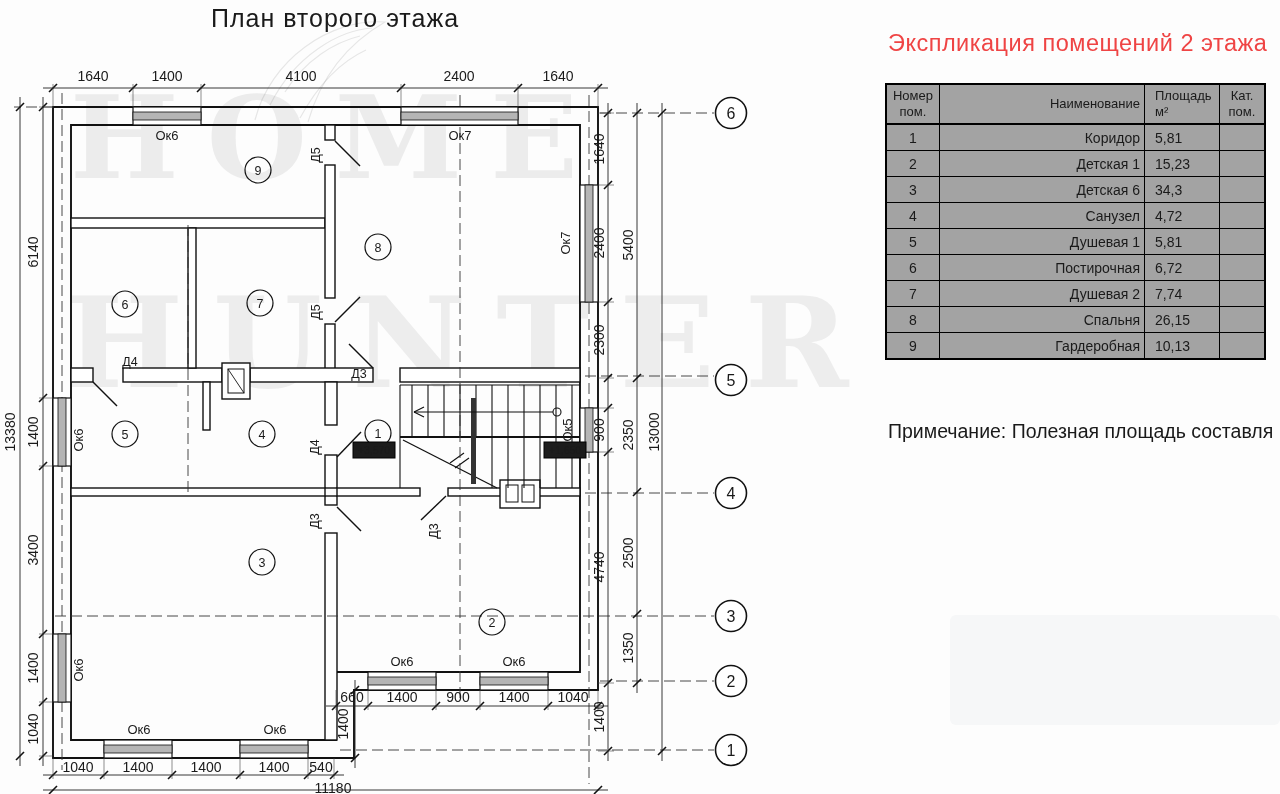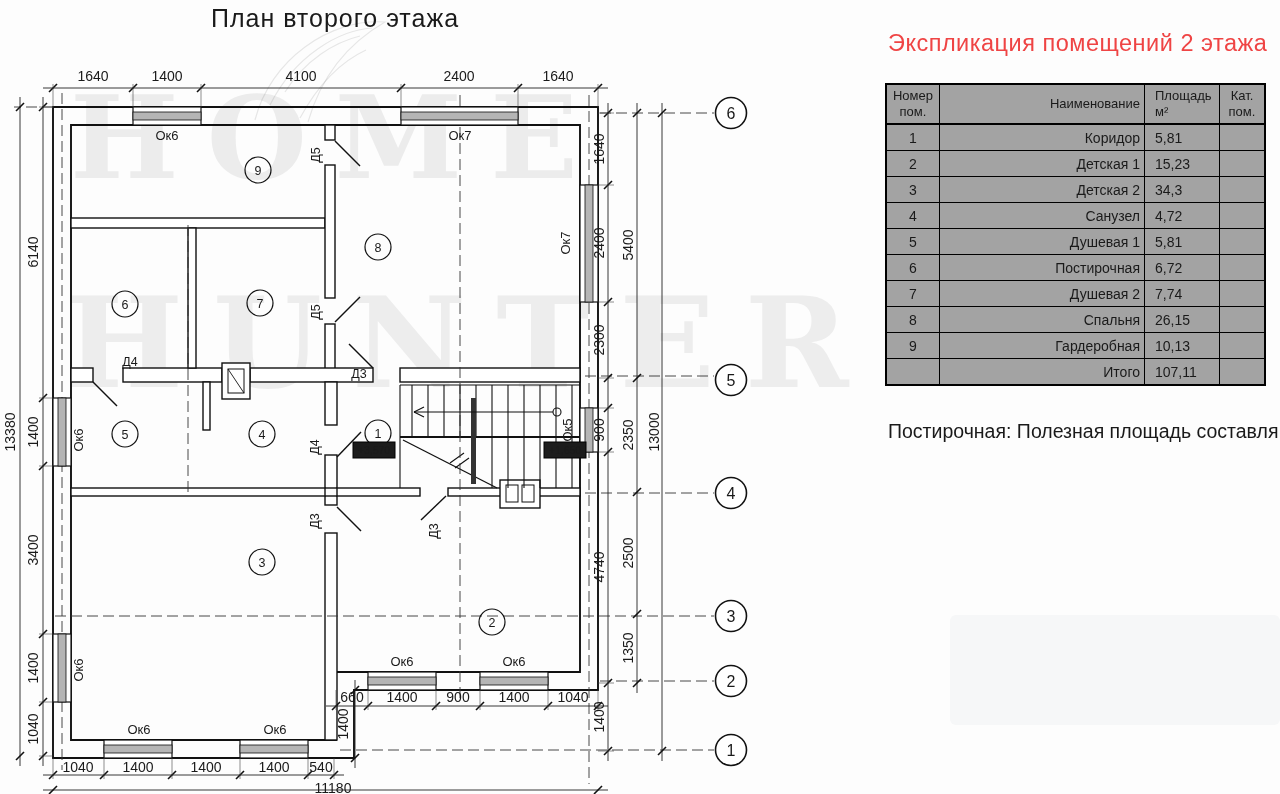--- a/index.html
+++ b/index.html
@@ -362,21 +362,21 @@
         <td class="col-cat"></td>
       </tr>
       <tr>
         <td class="col-num">2</td>
         <td class="col-name">Детская 1</td>
         <td class="col-area">15,23</td>
         <td class="col-cat"></td>
       </tr>
       <tr>
         <td class="col-num">3</td>
-        <td class="col-name">Детская 2</td>
+        <td class="col-name">Детская 6</td>
         <td class="col-area">34,3</td>
         <td class="col-cat"></td>
       </tr>
       <tr>
         <td class="col-num">4</td>
         <td class="col-name">Санузел</td>
         <td class="col-area">4,72</td>
         <td class="col-cat"></td>
       </tr>
       <tr>
@@ -402,22 +402,16 @@
         <td class="col-name">Спальня</td>
         <td class="col-area">26,15</td>
         <td class="col-cat"></td>
       </tr>
       <tr>
         <td class="col-num">9</td>
         <td class="col-name">Гардеробная</td>
         <td class="col-area">10,13</td>
         <td class="col-cat"></td>
       </tr>
-      <tr class="total-row">
-        <td class="col-num"></td>
-        <td class="col-name">Итого</td>
-        <td class="col-area">107,11</td>
-        <td class="col-cat"></td>
-      </tr>
     </tbody>
 </table>
 
-<div class="abs" id="note">Постирочная: Полезная площадь составля</div>
+<div class="abs" id="note">Примечание: Полезная площадь составля</div>
 
 </body></html>

